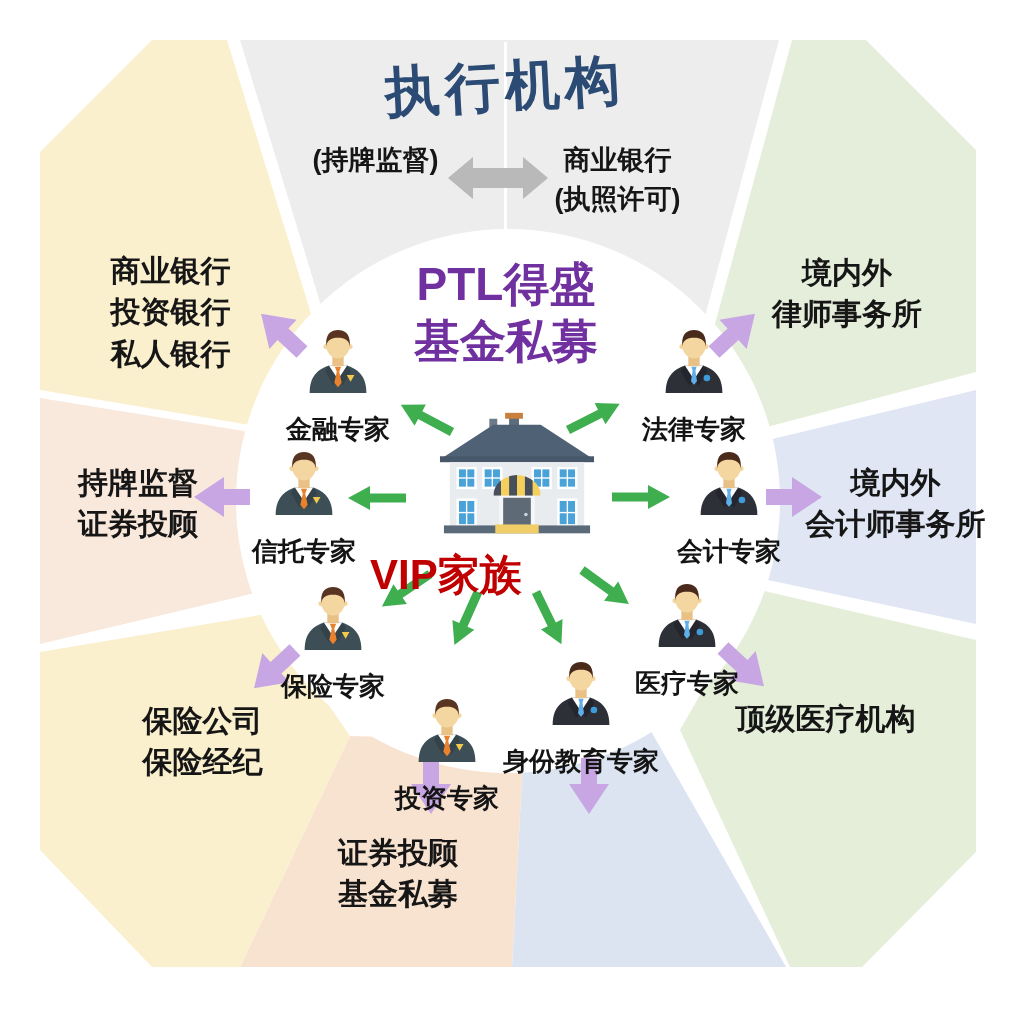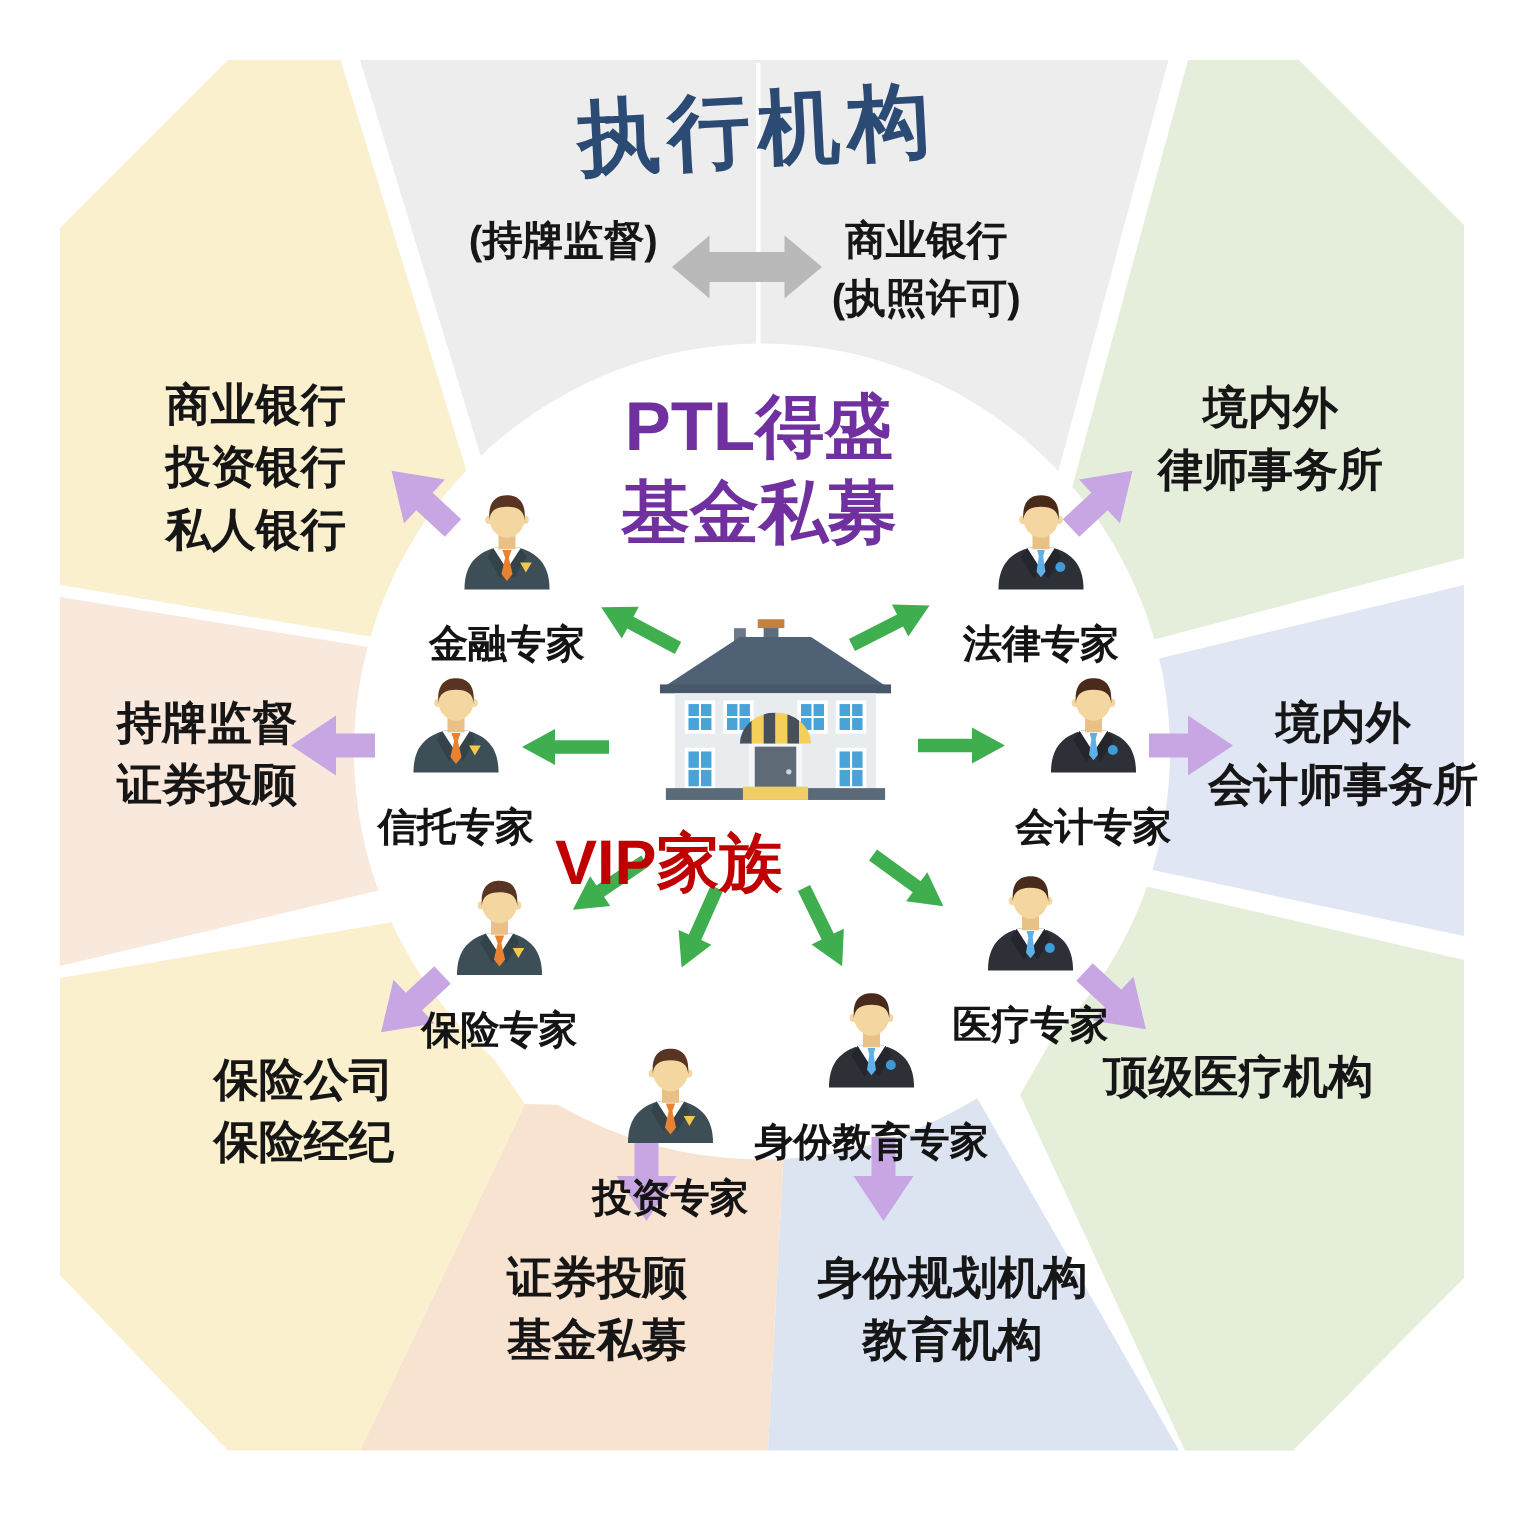--- a/index.html
+++ b/index.html
@@ -237,18 +237,14 @@
     <span class="ln">保险公司</span>
     <span class="ln">保险经纪</span>
   </div>
   <div class="lbl outer-lbl" style="left:718px;top:698px;width:215px;">
     <span class="ln">顶级医疗机构</span>
   </div>
   <div class="lbl outer-lbl" style="left:293px;top:832px;width:210px;">
     <span class="ln">证券投顾</span>
     <span class="ln">基金私募</span>
   </div>
-  <div class="lbl outer-lbl" style="left:525px;top:832px;width:220px;">
-    <span class="ln">身份规划机构</span>
-    <span class="ln">教育机构</span>
-  </div>
 
 </div>
 
 </body></html>

